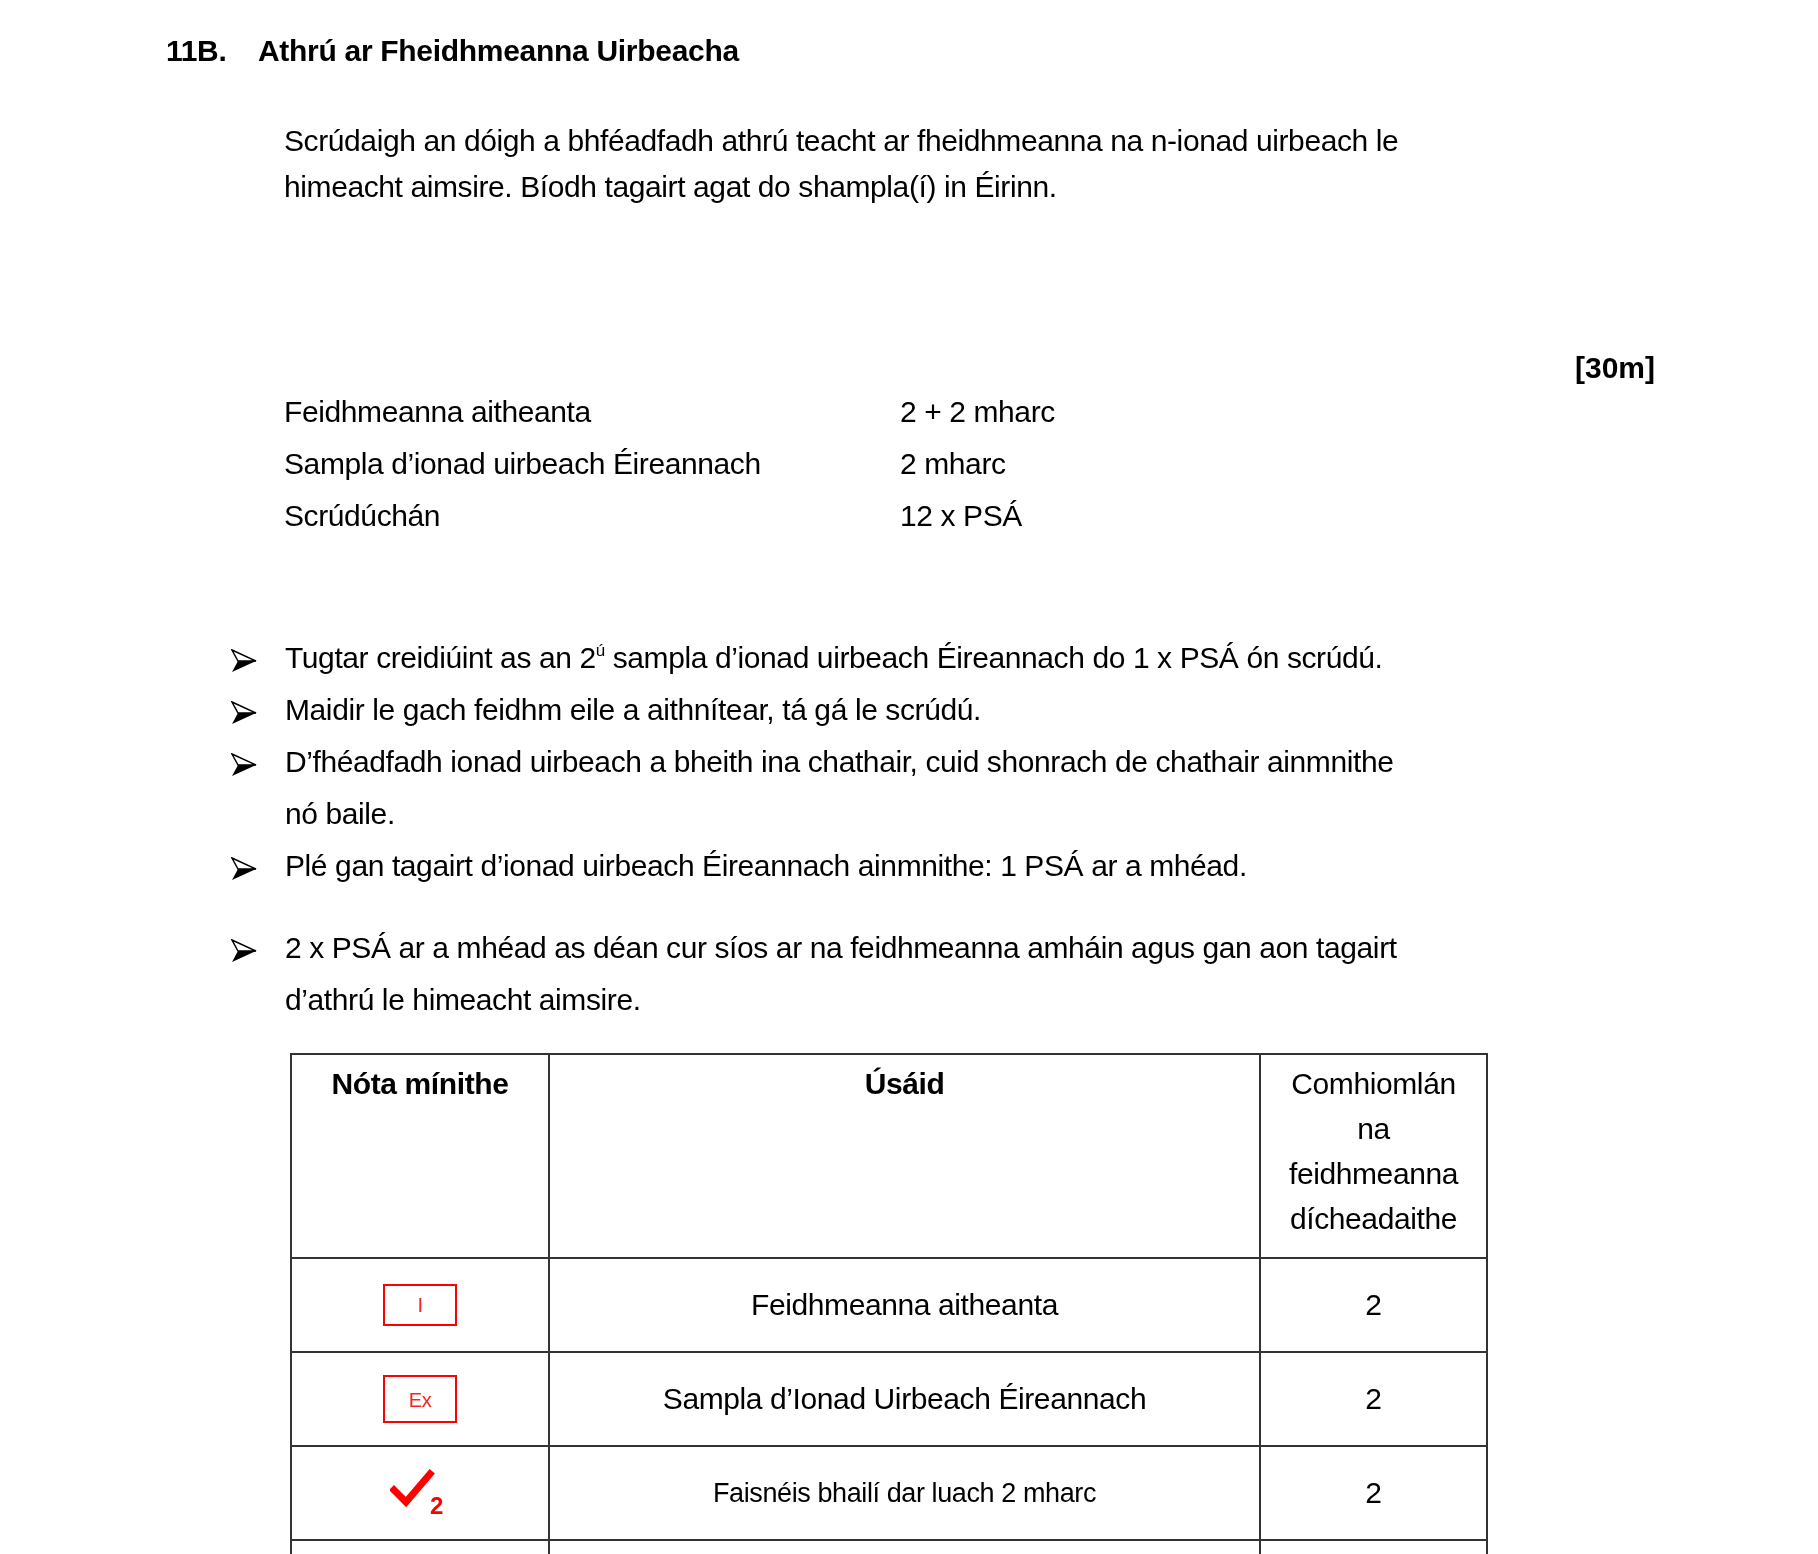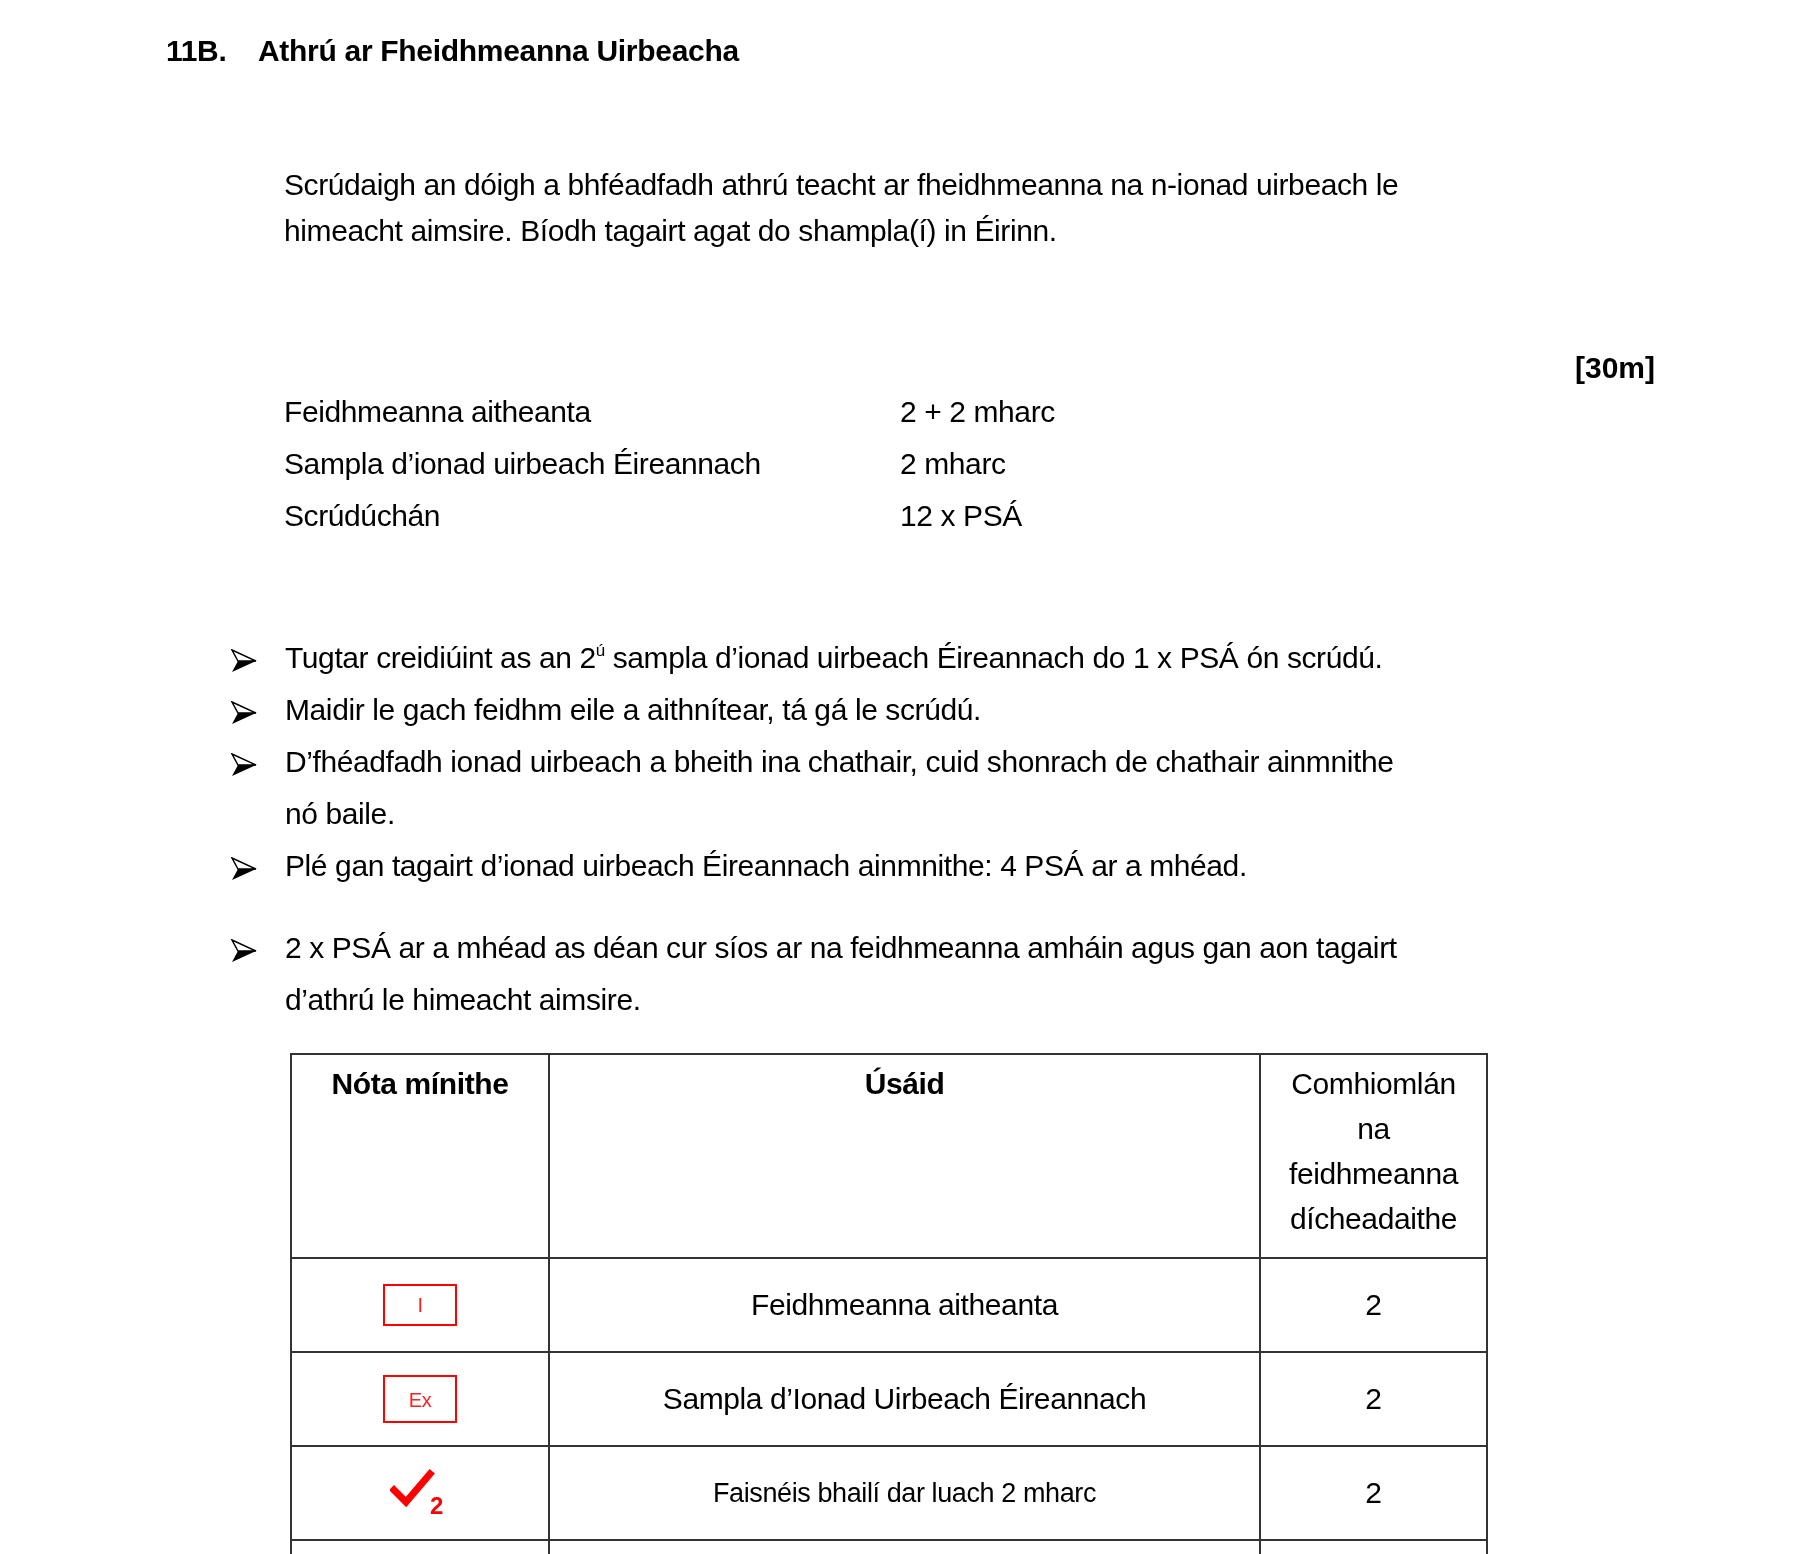--- a/index.html
+++ b/index.html
@@ -3,21 +3,21 @@
 <meta charset="utf-8">
 <style>
   html, body { margin: 0; padding: 0; background: #ffffff; }
   body {
     width: 1818px; height: 1554px; position: relative; overflow: hidden;
     font-family: "Liberation Sans", sans-serif; color: #000;
   }
   .abs { position: absolute; white-space: nowrap; }
   .heading { left: 166px; top: 34px; font-size: 30px; font-weight: bold; letter-spacing: -0.3px; }
   .heading .num { display: inline-block; width: 92px; }
-  .para { left: 284px; font-size: 30px; letter-spacing: -0.4px; margin-top: 44px; }
+  .para { left: 284px; font-size: 30px; letter-spacing: -0.4px; }
   .marks { right: 163px; top: 351px; font-size: 30px; font-weight: bold; }
   .alloc-label { left: 284px; font-size: 30px; letter-spacing: -0.4px; }
   .alloc-val { left: 900px; font-size: 30px; letter-spacing: -0.4px; }
   .bullet { left: 231px; font-size: 30px; letter-spacing: -0.4px; }
   .bullet .arrow { position: absolute; left: 0; top: 8px; width: 26px; height: 24px; }
   .bullet .txt { position: absolute; left: 54px; top: 0; }
   sup.small { font-size: 17px; vertical-align: 12px; }
 
   table.key {
     position: absolute; left: 290px; top: 1053px;
@@ -79,21 +79,21 @@
       <path d="M1 1 L25 12 L7 12 Z" fill="#fff" stroke="#000" stroke-width="1.4"></path>
     </svg>
   <span class="txt">D’fhéadfadh ionad uirbeach a bheith ina chathair, cuid shonrach de chathair ainmnithe</span>
   <span class="txt" style="top:52px;">nó baile.</span>
 </div>
 <div class="abs bullet" style="top:849px;">
   <svg class="arrow" viewBox="0 0 26 24">
       <path d="M1 1 L25 12 L1 23 L7 12 Z" fill="#000"></path>
       <path d="M1 1 L25 12 L7 12 Z" fill="#fff" stroke="#000" stroke-width="1.4"></path>
     </svg>
-  <span class="txt">Plé gan tagairt d’ionad uirbeach Éireannach ainmnithe: 4 PSÁ ar a mhéad.</span>
+  <span class="txt">Plé gan tagairt d’ionad uirbeach Éireannach ainmnithe: 1 PSÁ ar a mhéad.</span>
 </div>
 <div class="abs bullet" style="top:931px;">
   <svg class="arrow" viewBox="0 0 26 24">
       <path d="M1 1 L25 12 L1 23 L7 12 Z" fill="#000"></path>
       <path d="M1 1 L25 12 L7 12 Z" fill="#fff" stroke="#000" stroke-width="1.4"></path>
     </svg>
   <span class="txt">2 x PSÁ ar a mhéad as déan cur síos ar na feidhmeanna amháin agus gan aon tagairt</span>
   <span class="txt" style="top:52px;">d’athrú le himeacht aimsire.</span>
 </div>
 

